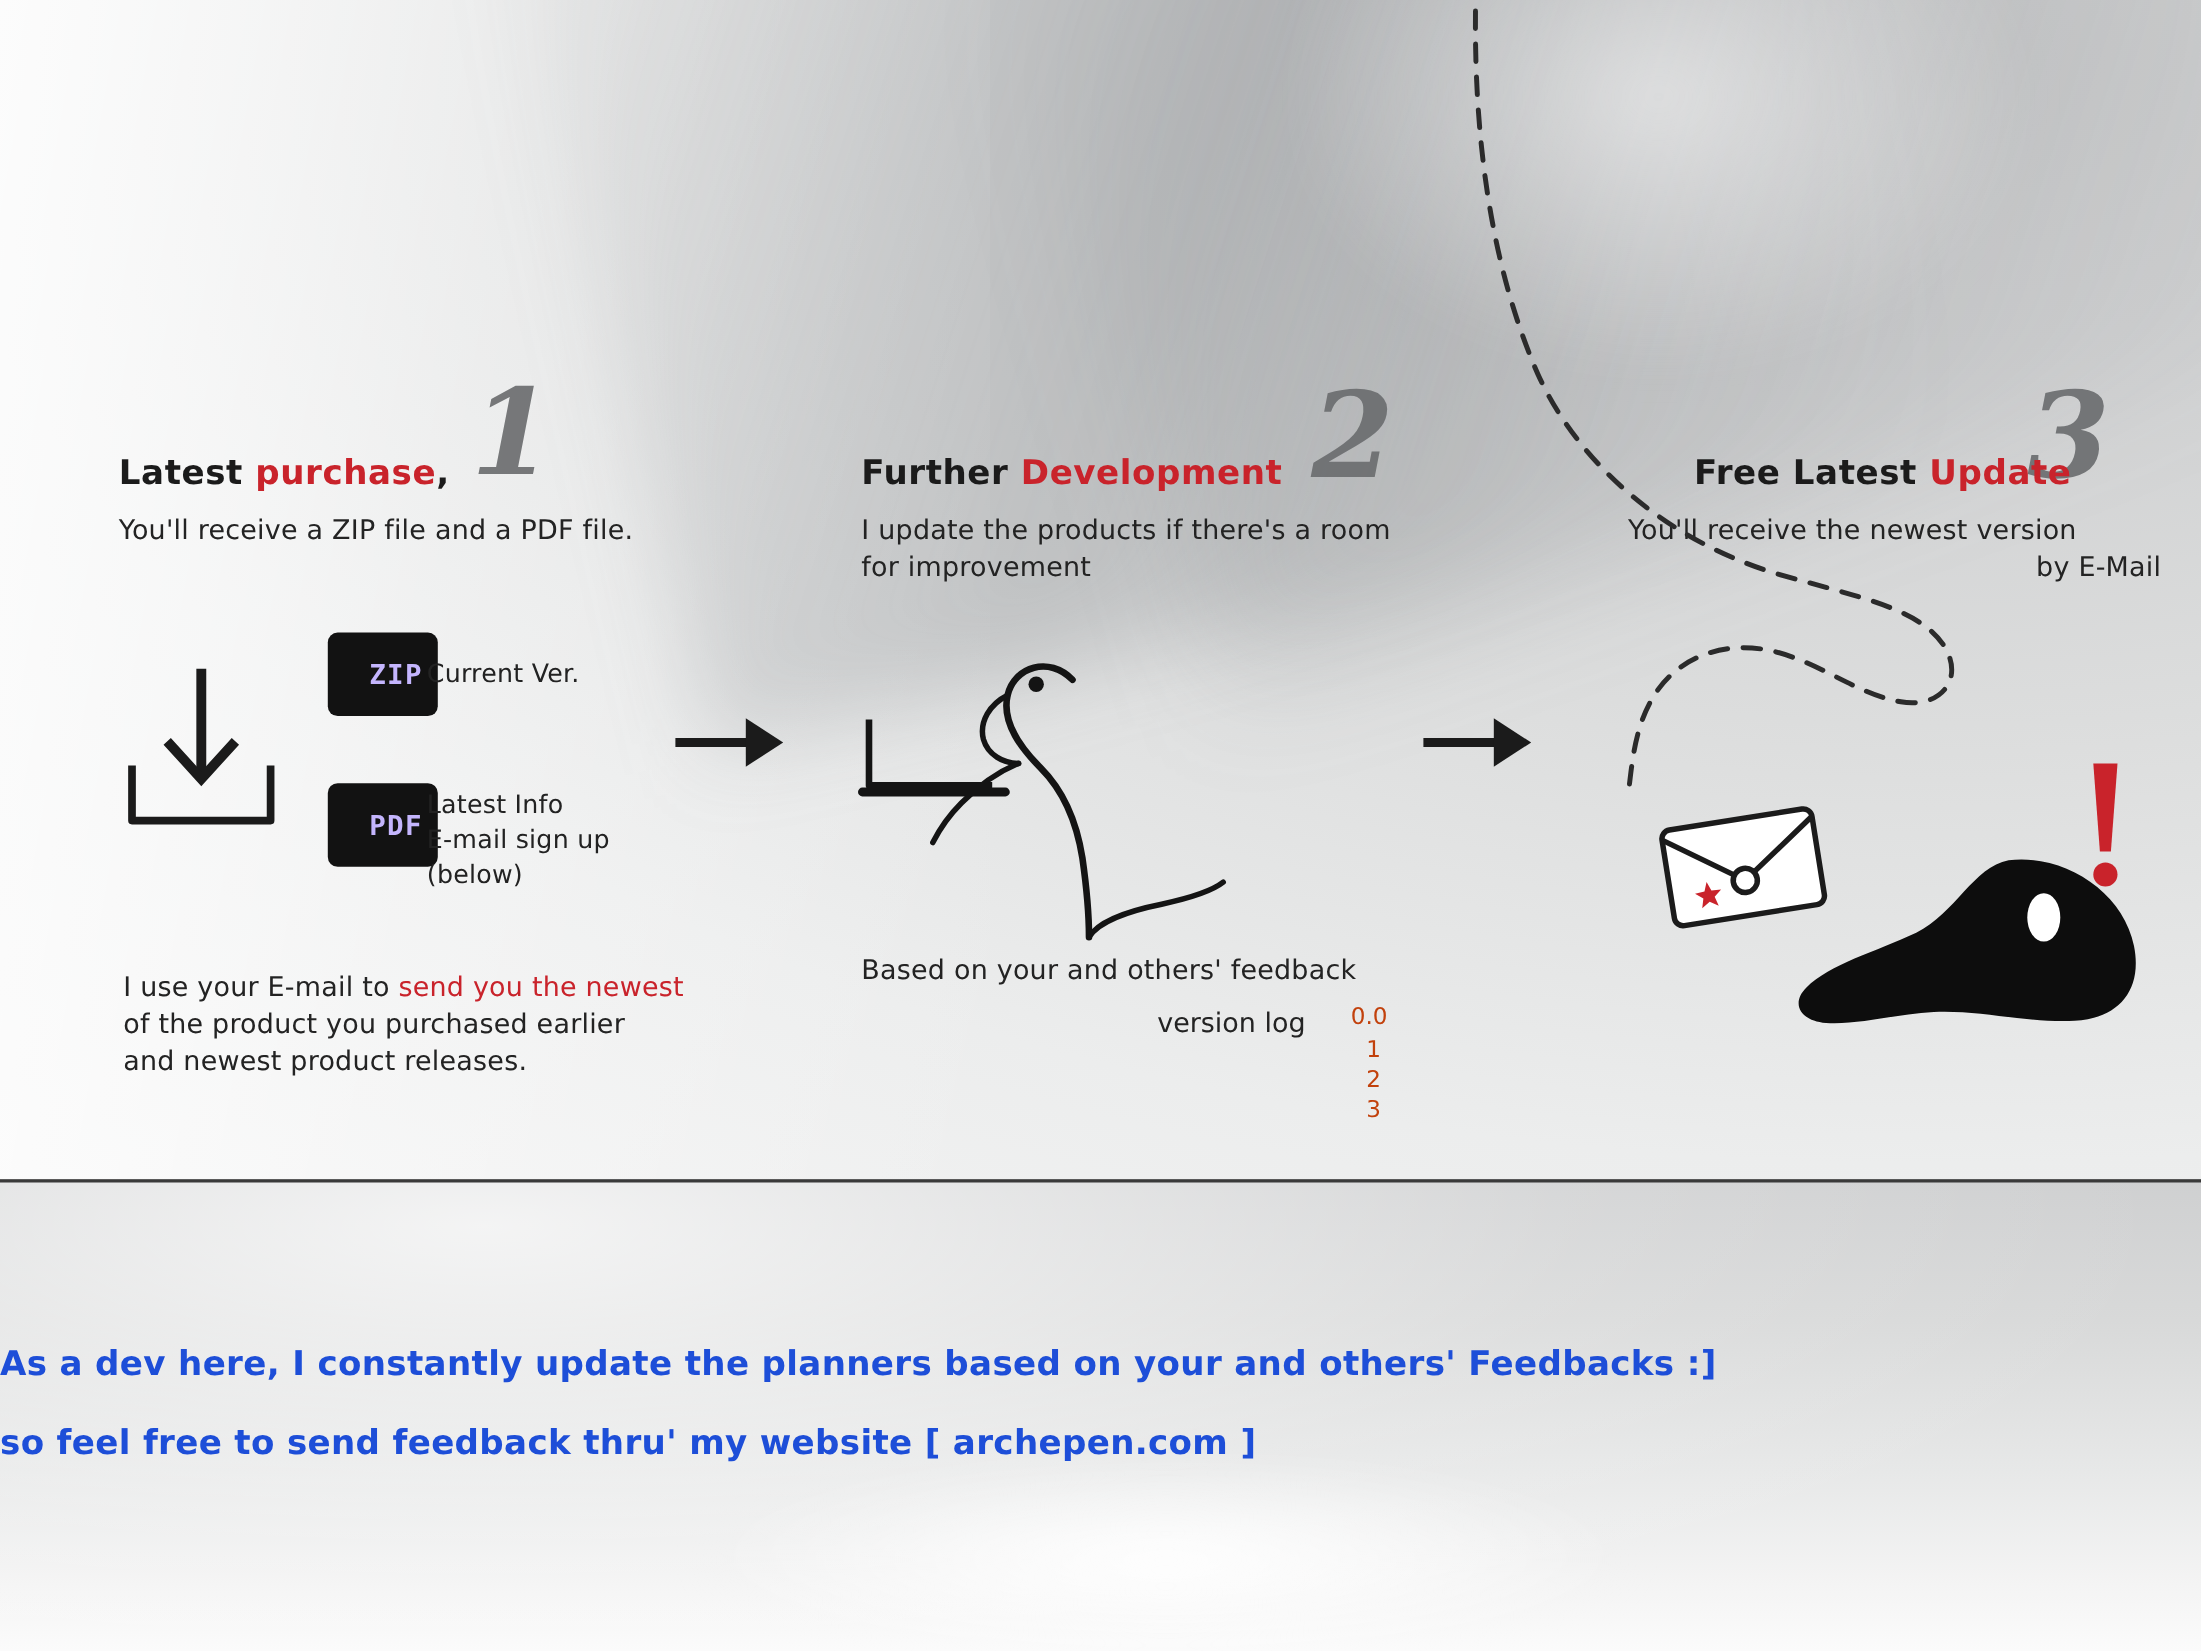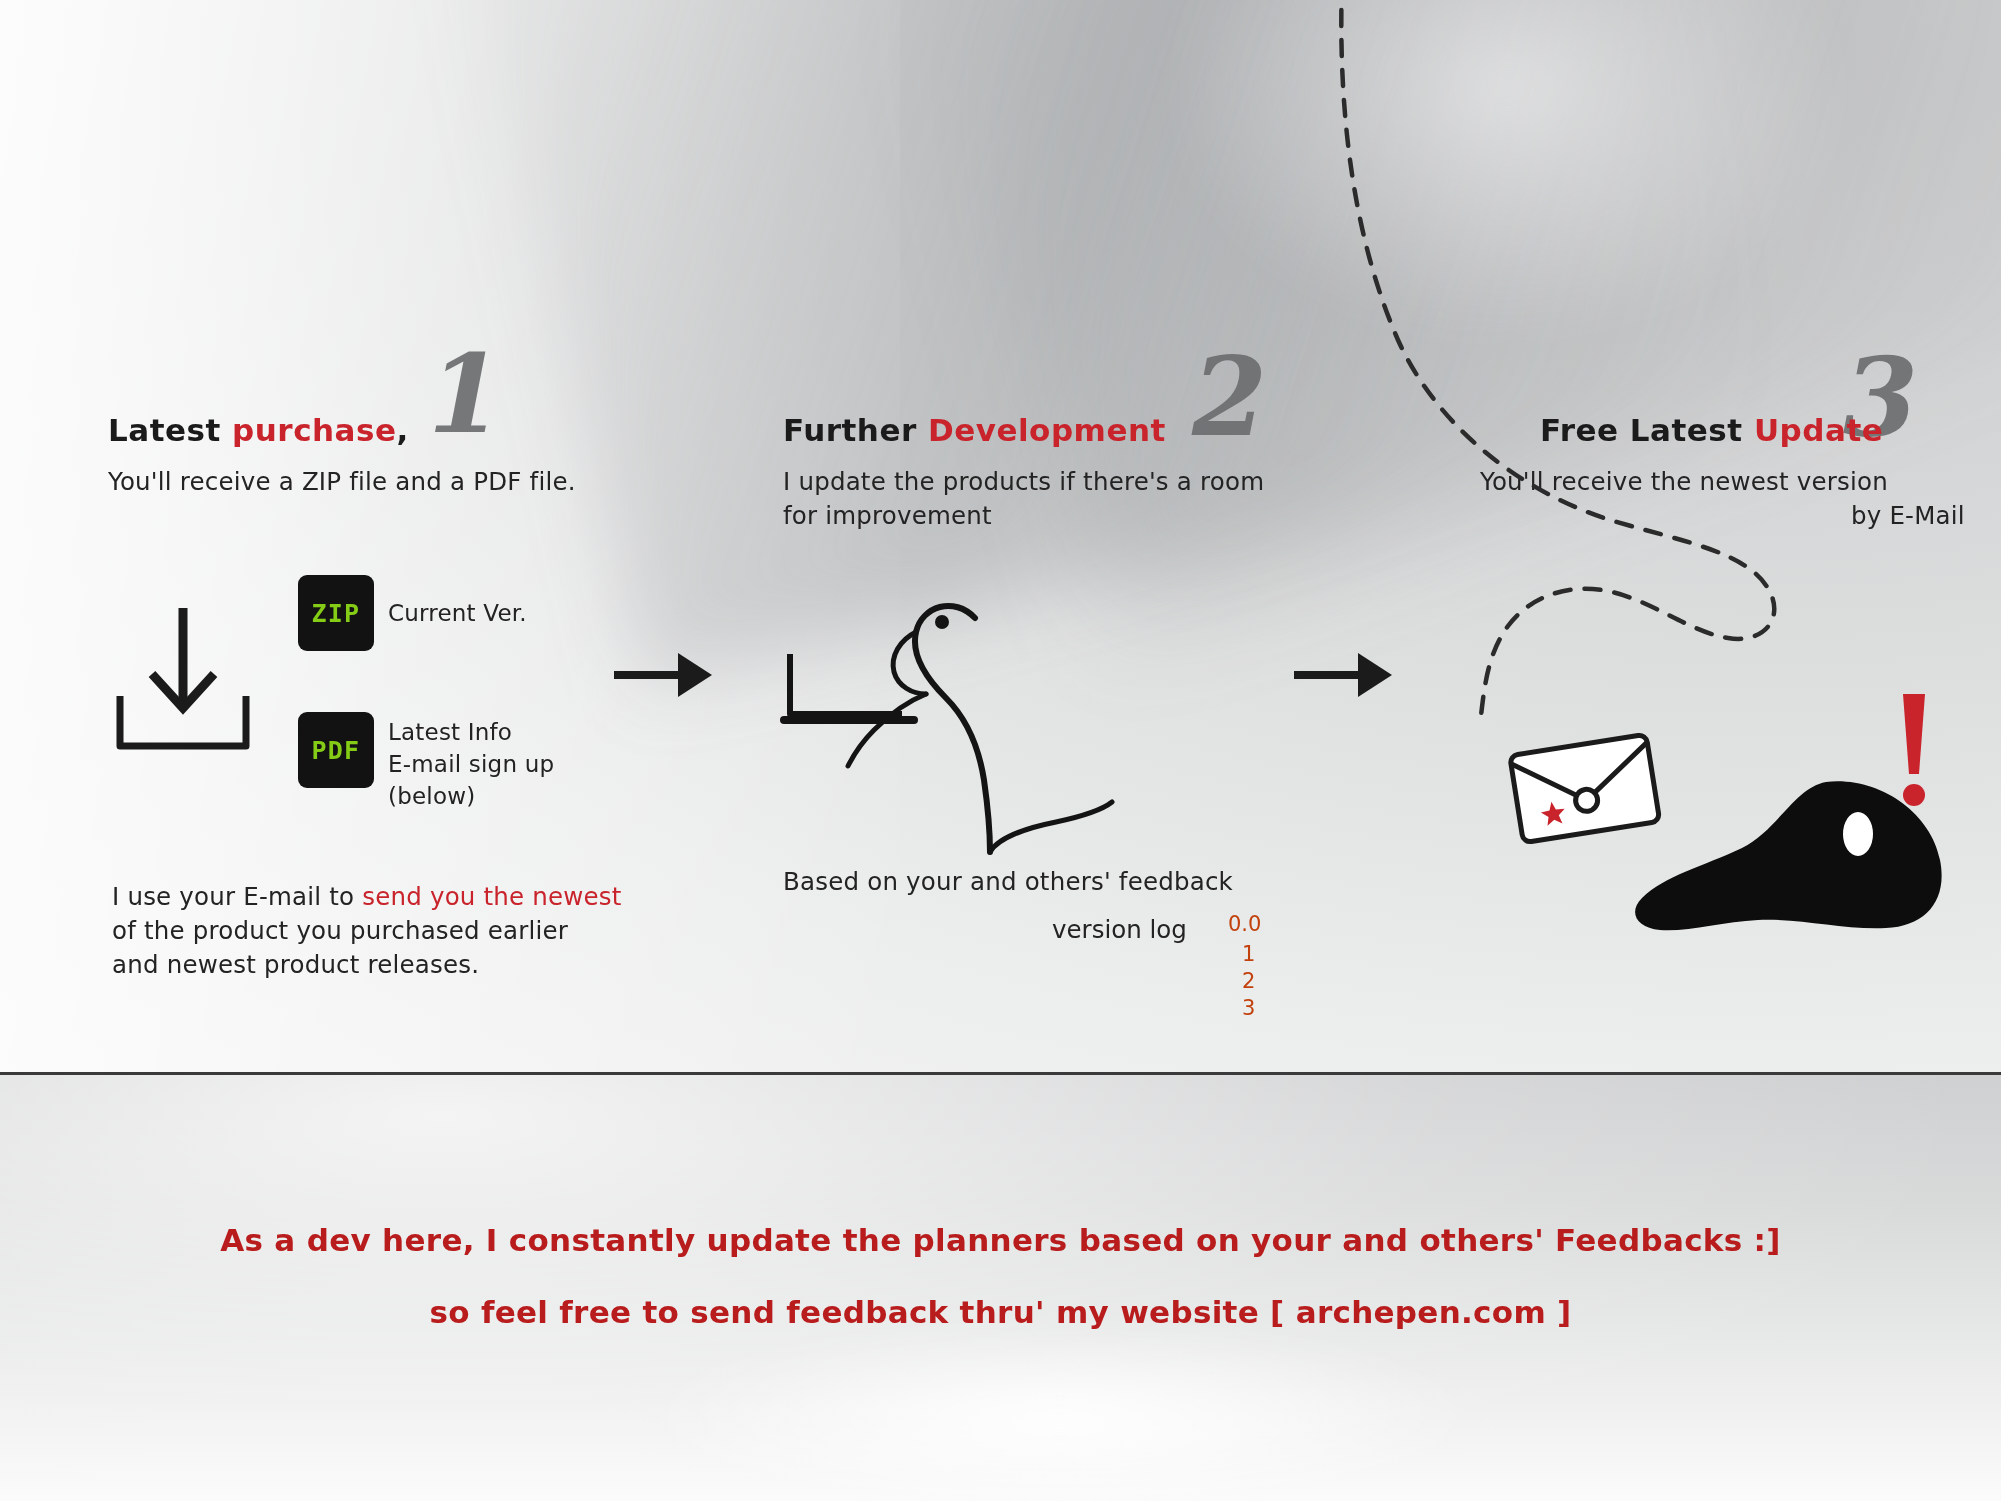--- a/index.html
+++ b/index.html
@@ -119,52 +119,52 @@
     letter-spacing: 0.2px;
     white-space: nowrap;
     line-height: 1.32;
   }
 
   .tag {
     position: absolute;
     width: 76px; height: 76px;
     border-radius: 9px;
     background: #121212;
-    color: #84cc16;
+    color: #c4b5fd;
     font-size: 25px;
     font-weight: 700;
     letter-spacing: 1.2px;
     display: flex;
     align-items: center;
     justify-content: center;
     font-family: "DejaVu Sans Mono", monospace;
+    padding-left: 24px;
   }
 
   .verlog-label {
     position: absolute;
     font-size: 24.5px;
     color: #232323;
     white-space: nowrap;
   }
   .verlog-nums {
     position: absolute;
     font-size: 21px;
     color: #c2410c;
     line-height: 1.12;
     text-align: left;
     font-family: "DejaVu Sans", sans-serif;
   }
 
   .footer-line {
     position: absolute;
     width: 2001px;
-    text-align: center;
     font-size: 31px;
     font-weight: 700;
-    color: #b91c1c;
+    color: #1d4ed8;
     letter-spacing: 0.3px;
     white-space: nowrap;
   }
 
   svg { display: block; overflow: visible; }
   .abs { position: absolute; }
 </style>
 </head>
 <body>
 

